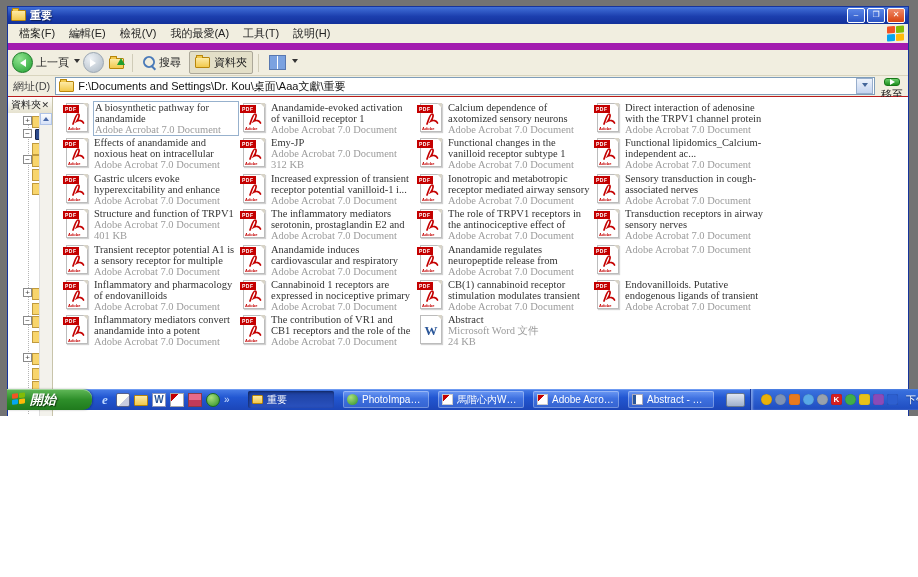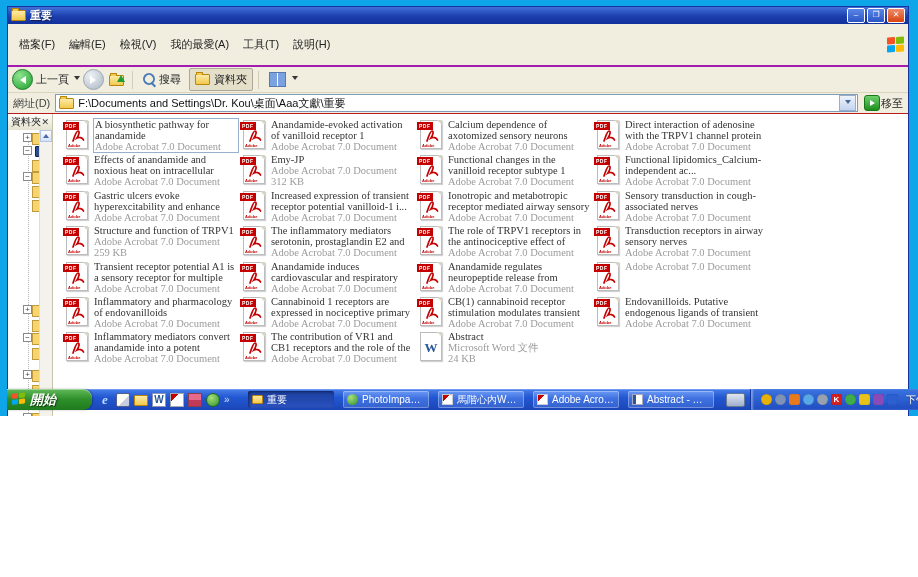--- a/index.html
+++ b/index.html
@@ -1,25 +1,25 @@
 <!DOCTYPE html>
 <html><head>
 <meta charset="utf-8">
 <style>
   html,body{margin:0;padding:0;}
-  .screen{position:relative;width:918px;height:416px;background:#0ea5e9;font-family:"Liberation Sans",sans-serif;overflow:hidden;}
+  .screen{position:relative;width:918px;height:416px;background:#737373;font-family:"Liberation Sans",sans-serif;overflow:hidden;}
   
   .window{position:absolute;left:7px;top:6px;width:902px;height:544px;background:#ece9d8;border:1px solid #16349c;box-sizing:border-box;display:flex;flex-direction:column;}
   .titlebar{height:17px;flex:none;background:linear-gradient(#4170d8,#1c3fae 55%,#12309a);display:flex;align-items:center;padding:0 3px;color:#fff;}
   .tb-title{font-size:11px;font-weight:bold;margin-left:4px;flex:1;text-shadow:1px 1px 1px rgba(0,0,0,.5);}
   .fldr{width:13px;height:9px;background:linear-gradient(#fdeaa6,#f2c94c);border:1px solid #b8860b;border-radius:1px;position:relative;flex:none;}
   .fldr::before{content:"";position:absolute;top:-3px;left:0;width:5px;height:2px;background:#f2c94c;border:1px solid #b8860b;border-bottom:none;border-radius:1px 1px 0 0;}
   .wbtn{width:16px;height:13px;margin-left:2px;border:1px solid #fff;border-radius:2px;background:linear-gradient(#5a86e8,#2c55c4);color:#fff;font-size:8px;line-height:11px;text-align:center;flex:none;}
   .wbtn.close{background:linear-gradient(#ef8a6a,#d9430f);}
-  .menubar{height:17px;flex:none;display:flex;align-items:center;background:#f1eee0;border-bottom:2px solid #a21caf;padding:12px 4px;font-size:11px;color:#222;}
+  .menubar{height:17px;flex:none;display:flex;align-items:center;background:#f1eee0;border-bottom:7px solid #a21caf;padding:1px 4px;font-size:11px;color:#222;}
   .menu-item{padding:1px 7px;white-space:nowrap;}
   .winlogo{margin-left:auto;width:17px;height:15px;display:grid;grid-template-columns:8px 8px;grid-template-rows:7px 7px;gap:1px;transform:skewY(-4deg);}
   .winlogo span{border-radius:1px;}
   
   .toolbar{height:25px;flex:none;display:flex;align-items:center;gap:3px;padding:0 4px;background:#f1eee0;border-bottom:1px solid #d8d4be;font-size:11px;color:#222;}
   .navball{width:19px;height:19px;border-radius:50%;display:flex;align-items:center;justify-content:center;flex:none;}
   .back-ball{background:radial-gradient(circle at 35% 30%,#8fe48f,#1f9e2f);border:1px solid #1b7a26;}
   .fwd-ball{background:radial-gradient(circle at 35% 30%,#eef2f6,#aab6c2);border:1px solid #9aa6b2;}
   .tri-l{width:0;height:0;border:4px solid transparent;border-right:6px solid #fff;margin-right:3px;}
   .tri-r{width:0;height:0;border:4px solid transparent;border-left:6px solid #fff;margin-left:3px;}
@@ -31,21 +31,21 @@
   .tool{display:flex;align-items:center;gap:4px;padding:1px 5px;height:19px;border-radius:2px;}
   .tool.pressed{border:1px solid #aca899;background:#e3dfc8;}
   .mag{width:8px;height:8px;border:2px solid #4a7ab8;border-radius:50%;position:relative;transform:rotate(-45deg);margin-top:-2px;}
   .mag::after{content:"";position:absolute;left:2px;top:9px;width:2px;height:5px;background:#4a7ab8;}
   .views-ico{width:15px;height:13px;border:1px solid #5878b0;background:linear-gradient(90deg,#7ba2e0 44%,#fff 44% 56%,#7ba2e0 56%);}
   
   .addressbar{height:20px;flex:none;display:flex;align-items:center;padding:0 5px;background:#f1eee0;border-bottom:1px solid #b91c1c;font-size:11px;color:#444;}
   .addr-combo{flex:1;height:16px;background:#fff;border:1px solid #7f9db9;display:flex;align-items:center;padding:0 1px 0 3px;margin-left:5px;}
   .addr-text{flex:1;margin-left:4px;white-space:nowrap;overflow:hidden;color:#111;}
   .addr-drop{width:15px;height:14px;background:linear-gradient(#eef3fb,#c4d4f0);border:1px solid #98aecc;display:flex;align-items:center;justify-content:center;}
-  .go-btn{display:flex;align-items:center;gap:1px;margin-left:6px;height:16px;color:#222;}
+  .go-btn{display:flex;align-items:center;gap:1px;margin-left:6px;height:16px;color:#222;flex-direction:column;}
   .go-ico{width:14px;height:14px;border-radius:3px;background:linear-gradient(#6ed06e,#1e8e1e);border:1px solid #187818;display:flex;align-items:center;justify-content:center;}
   .go-ico .tri-r{border-left-color:#fff;border-width:3px 0 3px 5px;margin:0;}
   
   .main{flex:1;display:flex;min-height:0;}
   .sidebar{width:44px;flex:none;background:#f2f0e4;border-right:1px solid #c8c4aa;position:relative;}
   .sb-header{height:16px;display:flex;align-items:center;justify-content:space-between;padding:0 3px;font-size:10px;color:#222;background:linear-gradient(#fdfdfb,#e6e2cf);border-bottom:1px solid #d0ccb8;}
   .sb-close{font-size:9px;color:#333;}
   .tree{position:absolute;top:16px;left:0;right:12px;bottom:13px;background:#fff;overflow:hidden;}
   .tree::before{content:"";position:absolute;left:20px;top:6px;height:295px;border-left:1px dotted #b5b5b5;}
   .tree-row{position:absolute;height:12px;left:0;right:0;}
@@ -315,21 +315,21 @@
                   <div class="pdf-tag">PDF</div>
                   <svg class="pdf-glyph" viewBox="0 0 16 16">
                     <path d="M3 13 C5 8 6 3 8 3 C10 3 9 7 7 10 C9 9 12.5 9.5 13.5 12" fill="none" stroke="#c40000" stroke-width="1.7" stroke-linecap="round"></path>
                   </svg>
                   <div class="pdf-brand">Adobe</div>
                 </div>
               </div>
               <div class="ftext">
                 <div class="ftitle">Structure and function of TRPV1</div>
                 <div class="ftype">Adobe Acrobat 7.0 Document</div>
-                <div class="fsize">259 KB</div>
+                <div class="fsize">401 KB</div>
               </div>
             </div>
             <div class="file-item">
               <div class="ficon">
                 <div class="page">
                   <span class="fold"></span>
                   <div class="pdf-tag">PDF</div>
                   <svg class="pdf-glyph" viewBox="0 0 16 16">
                     <path d="M3 13 C5 8 6 3 8 3 C10 3 9 7 7 10 C9 9 12.5 9.5 13.5 12" fill="none" stroke="#c40000" stroke-width="1.7" stroke-linecap="round"></path>
                   </svg>

